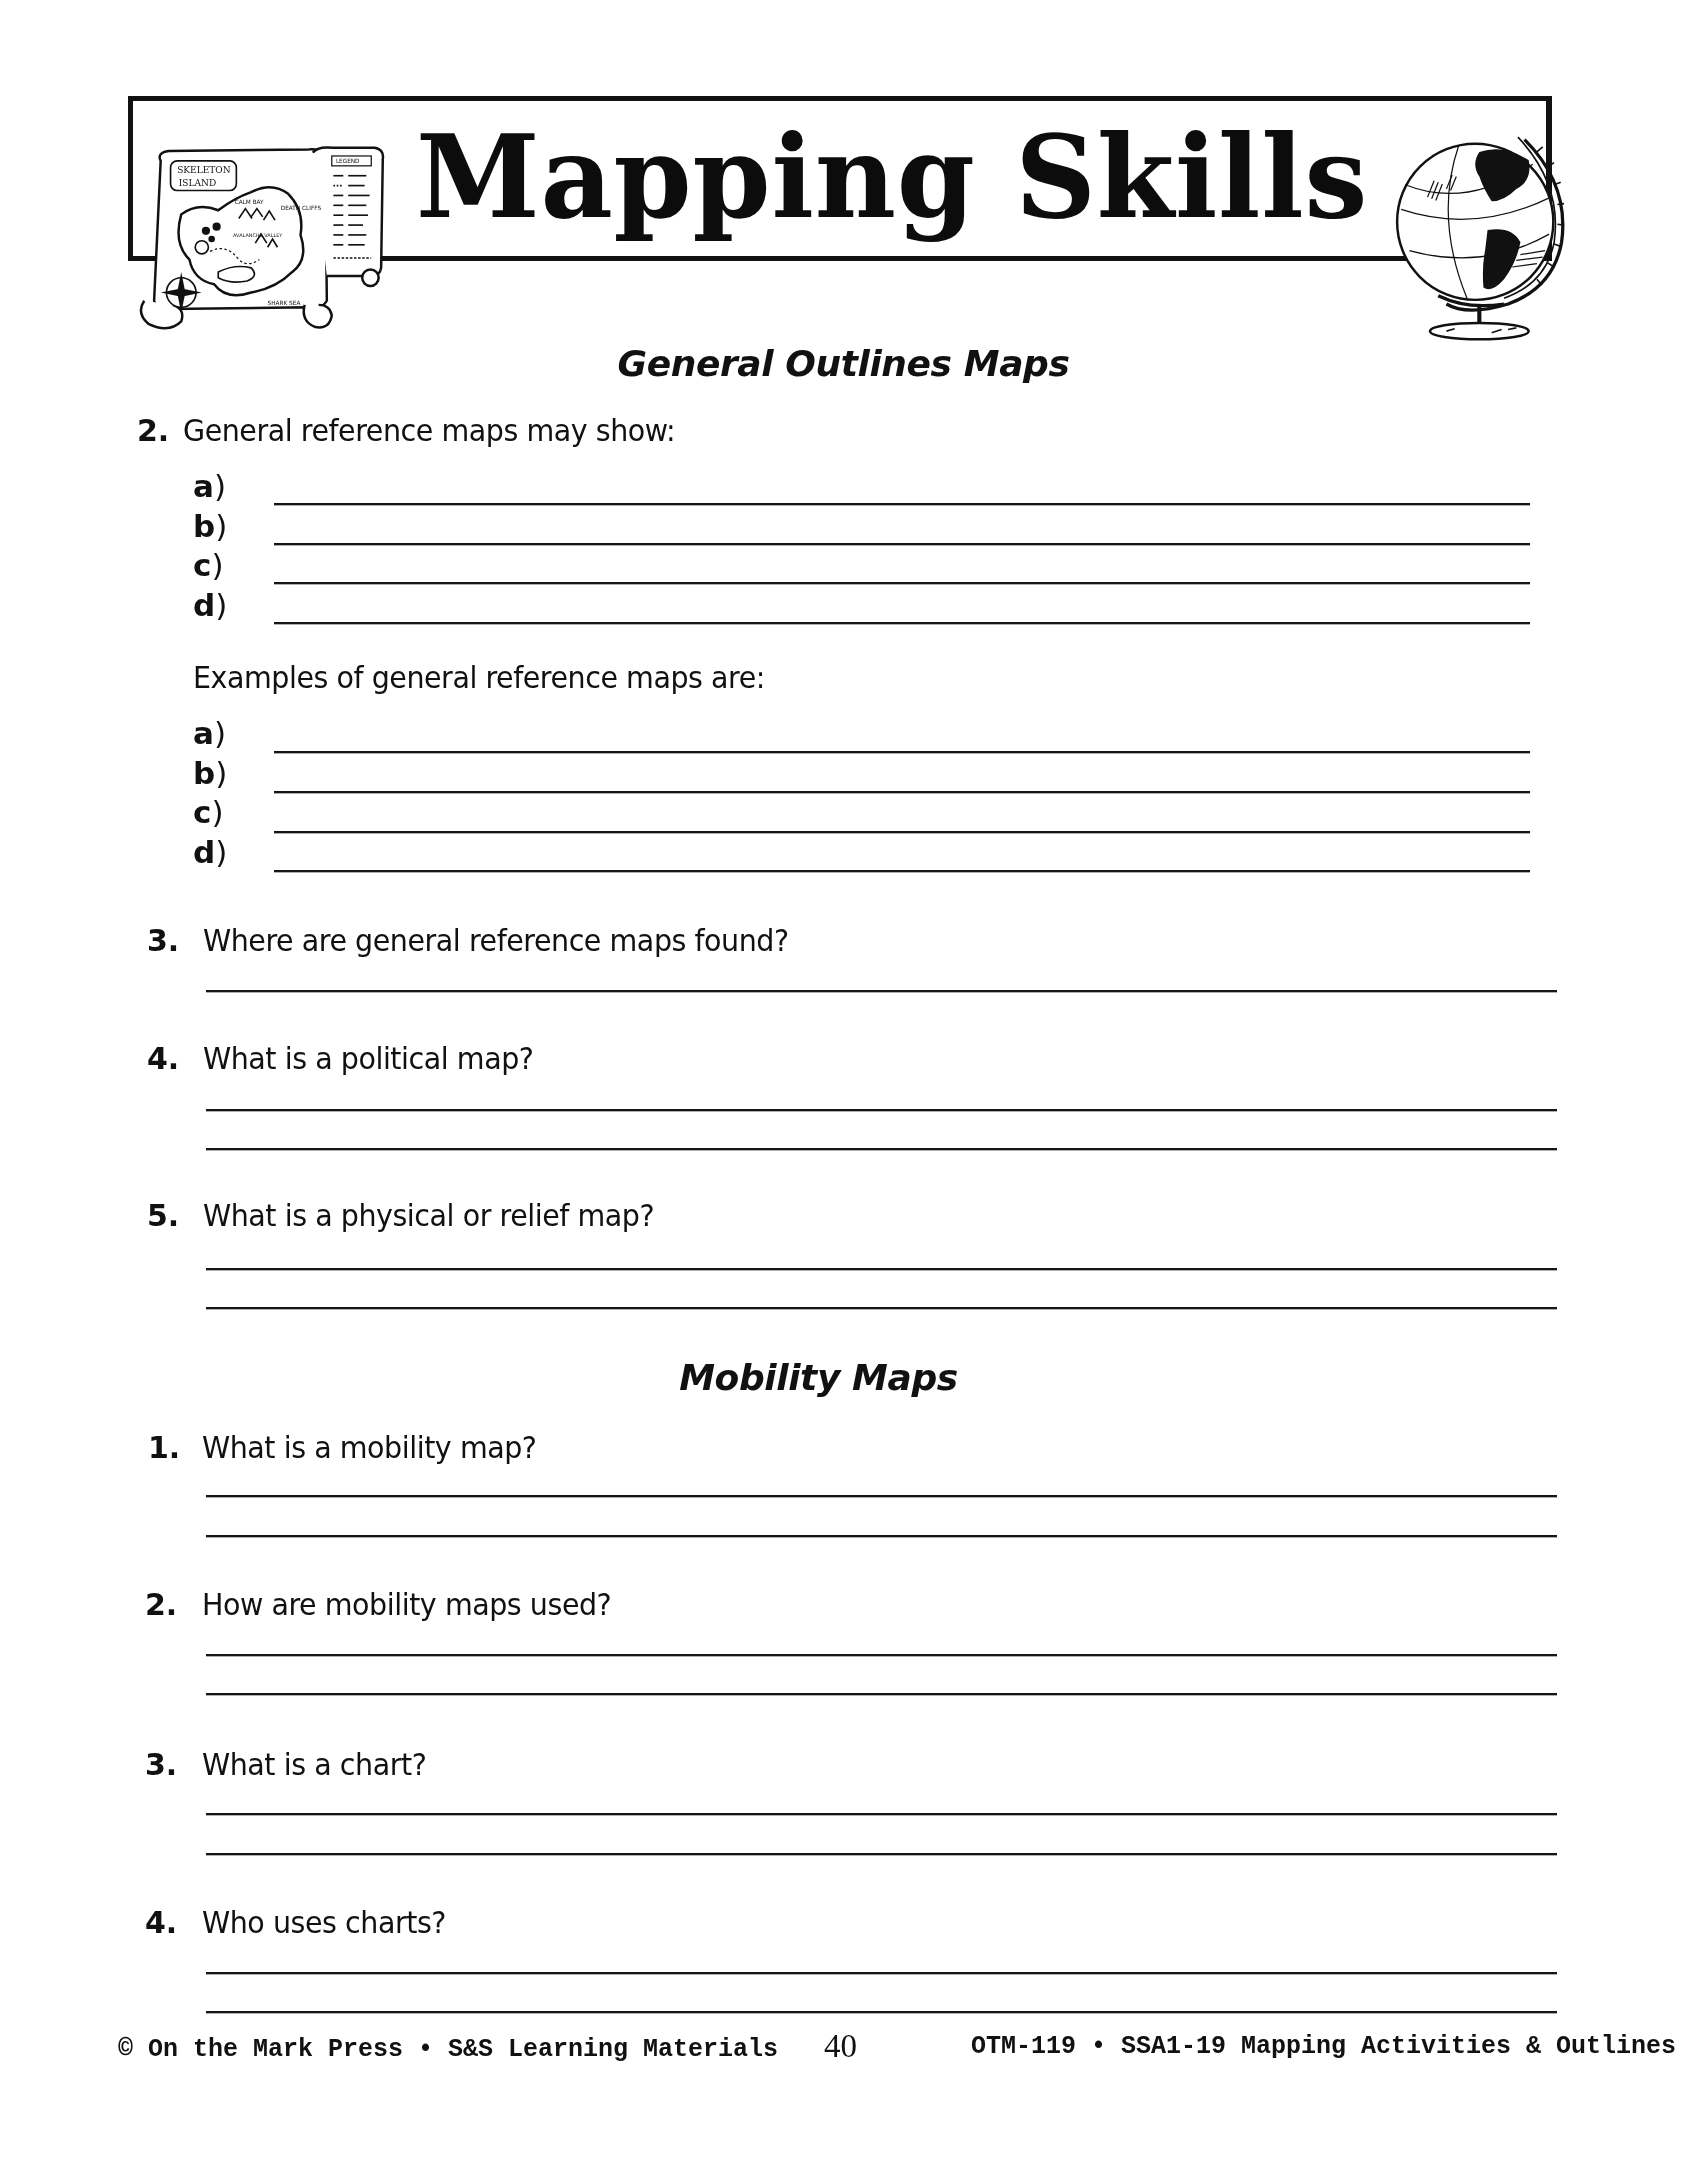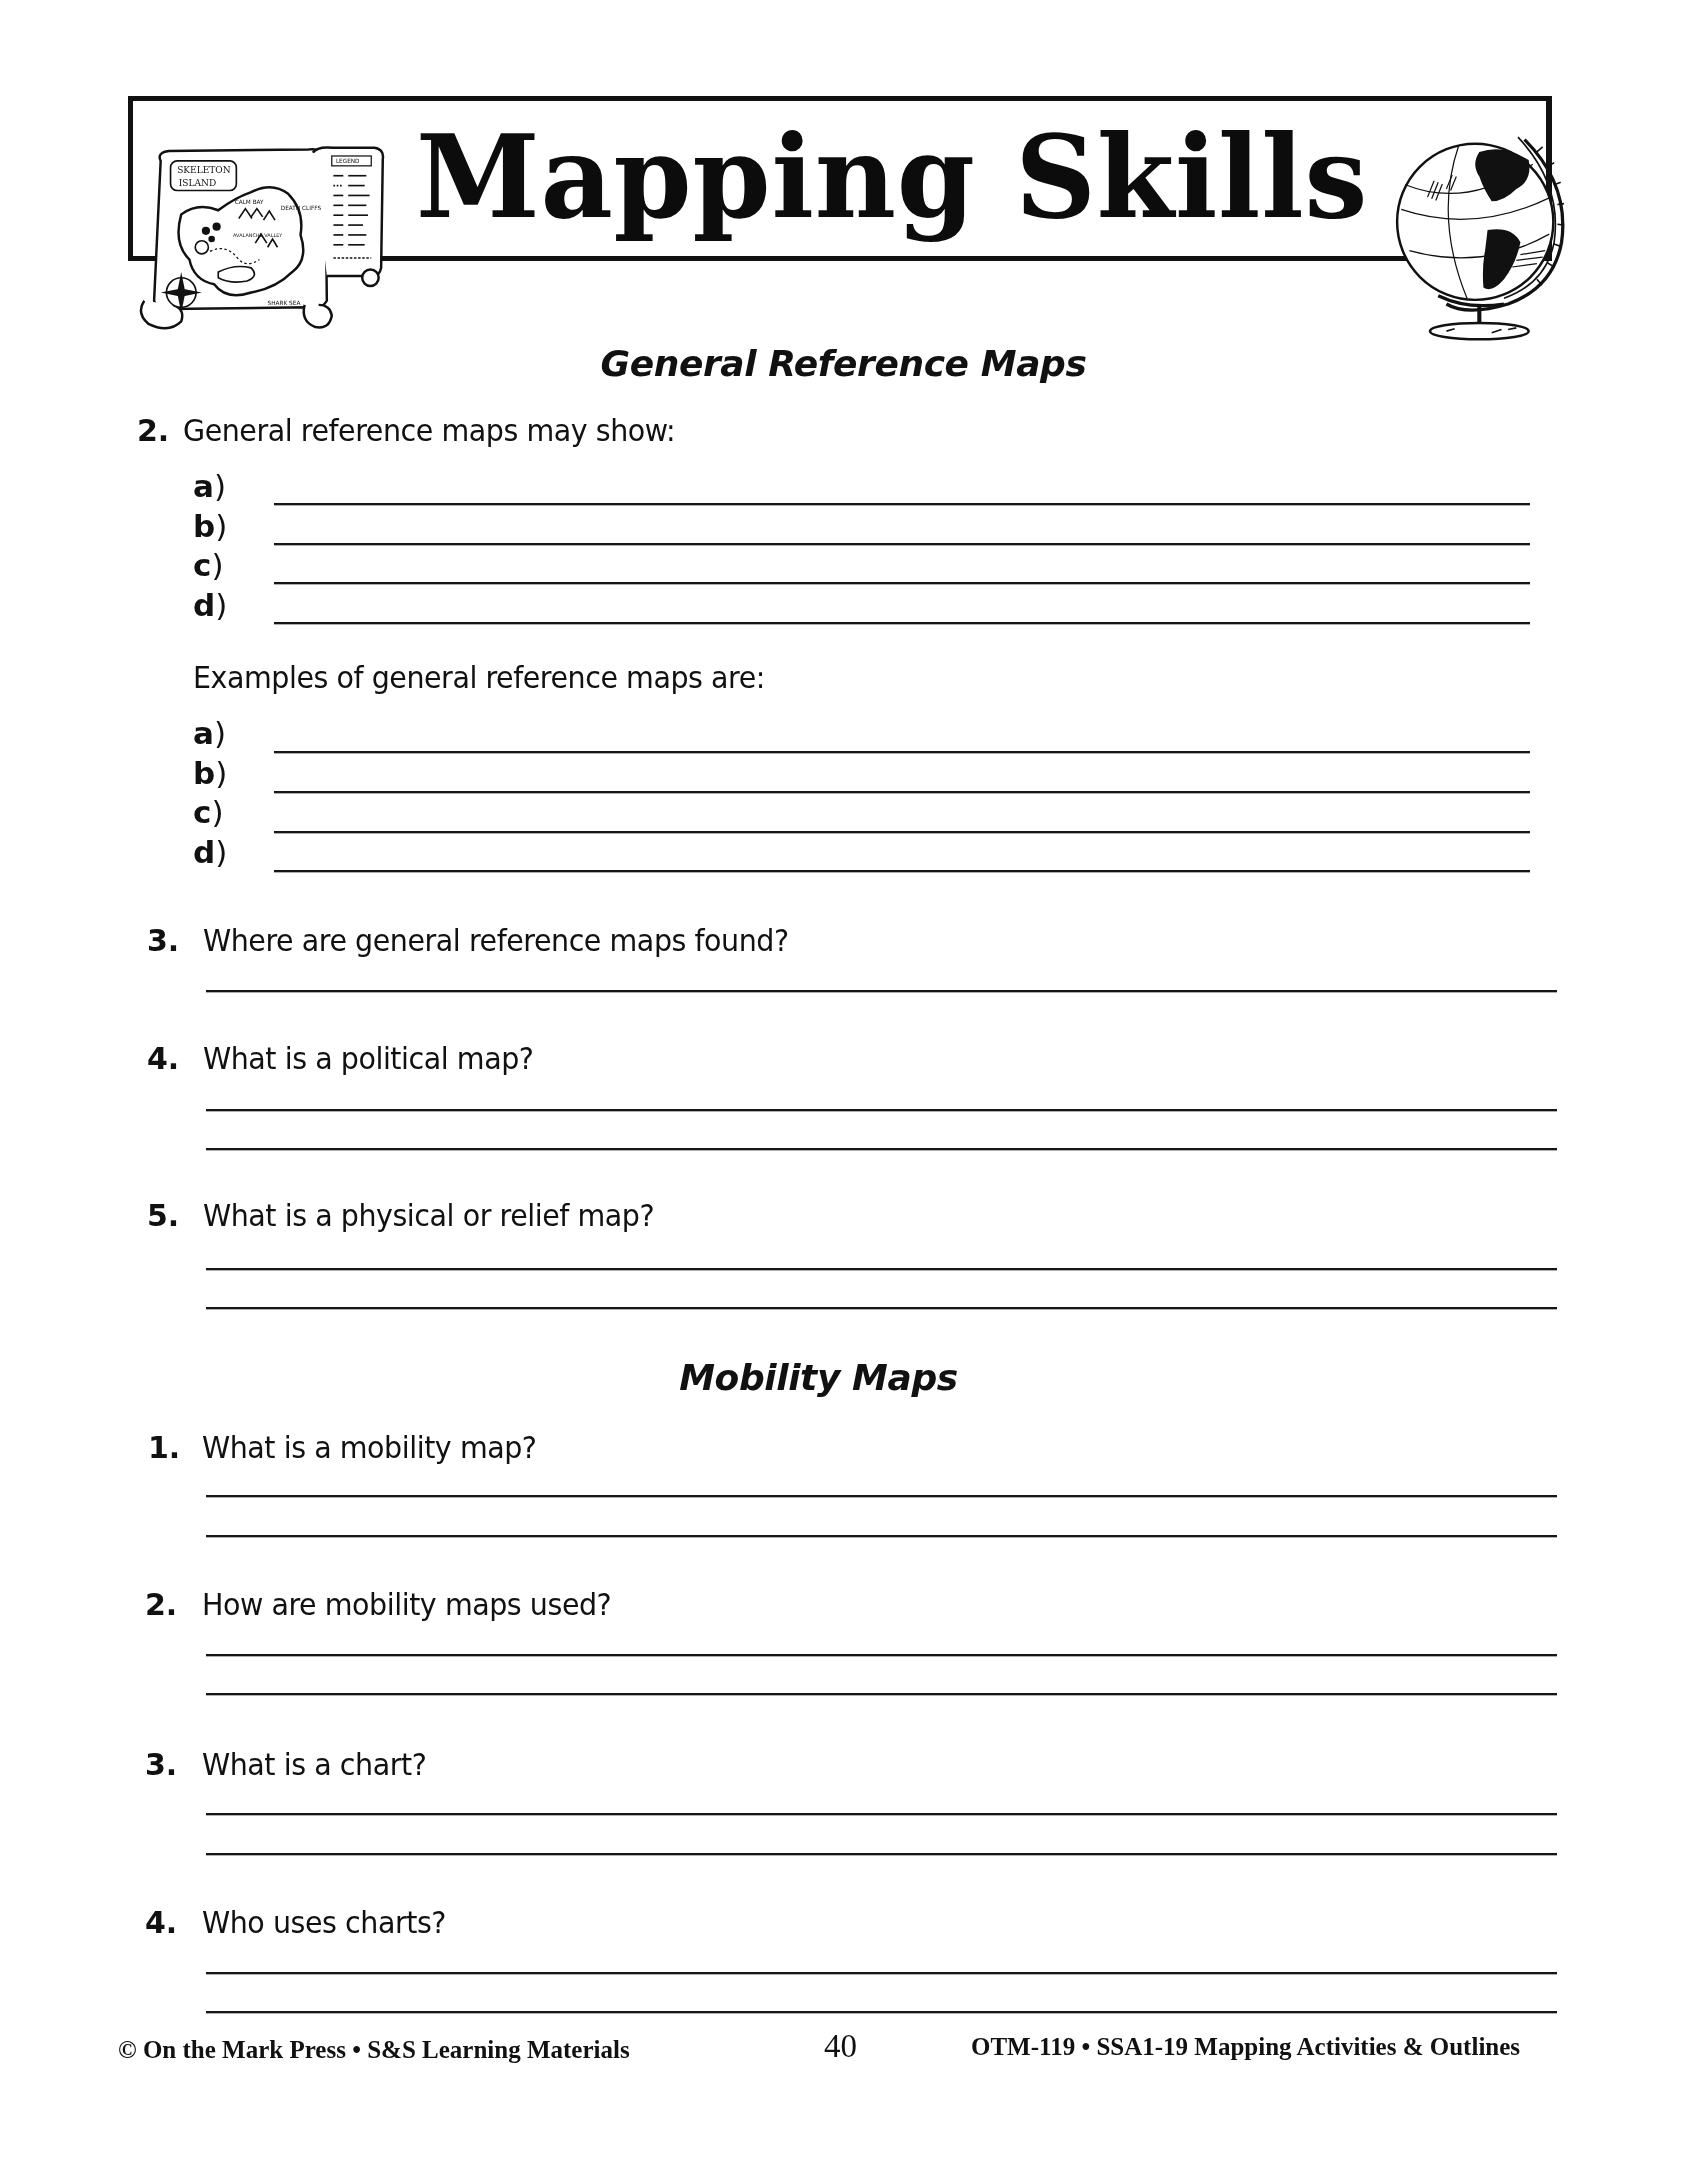--- a/index.html
+++ b/index.html
@@ -116,21 +116,21 @@
       width: 1256px;
     }
     .answer-line.full {
       left: 206px;
       width: 1351px;
     }
 
     
     .footer-text {
       position: absolute;
-      font-family: Liberation Serif, serif;
+      font-family: Liberation Mono, monospace;
       font-weight: bold;
       font-size: 25px;
       line-height: 33px;
       color: #111;
       white-space: nowrap;
     }
     .footer-page {
       position: absolute;
       font-family: "Liberation Serif", "DejaVu Serif", serif;
       font-size: 33px;
@@ -243,21 +243,21 @@
     <line x1="180" y1="172" x2="212" y2="168"></line>
       <line x1="175" y1="180" x2="205" y2="176"></line>
   </g>
 
   <path d="M85 215 Q120 232 165 225" fill="none" stroke="#111" stroke-width="4"></path>
   <line x1="135" y1="228" x2="135" y2="255" stroke="#111" stroke-width="5"></line>
   <ellipse cx="135" cy="258" rx="60" ry="10" fill="#fff" stroke="#111" stroke-width="3"></ellipse>
   <path d="M95 258 l10 -3 M150 260 l12 -4 M170 256 l10 -2" stroke="#111" stroke-width="2"></path>
 </svg>
 
-<div class="section-heading" style="top: 341px; left: 0;">General Reference Maps</div>
+<div class="section-heading" style="top: 341px; left: 0;">General Outlines Maps</div>
 
 <div class="q-row" style="top: 410px;">
   <span class="q-num" style="left: 137px;">2.</span>
   <span class="q-text" style="left: 183px;">General reference maps may show:</span>
 </div>
 
 <div class="sub-label" style="top: 468px;"><span class="letter">a</span>)</div>
 <div class="answer-line sub" style="top: 503px;"></div>
 <div class="sub-label" style="top: 508px;"><span class="letter">b</span>)</div>
 <div class="answer-line sub" style="top: 543px;"></div>

